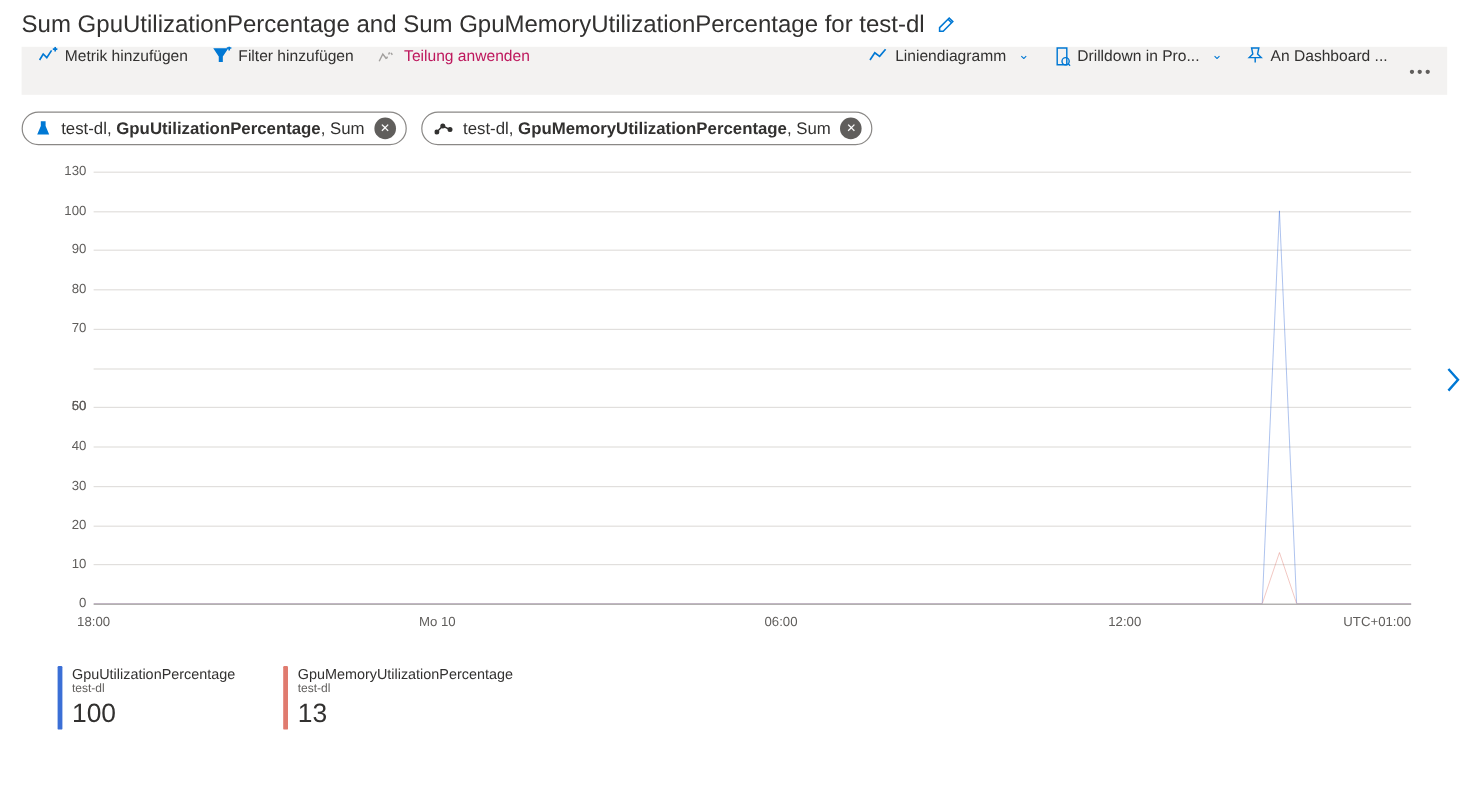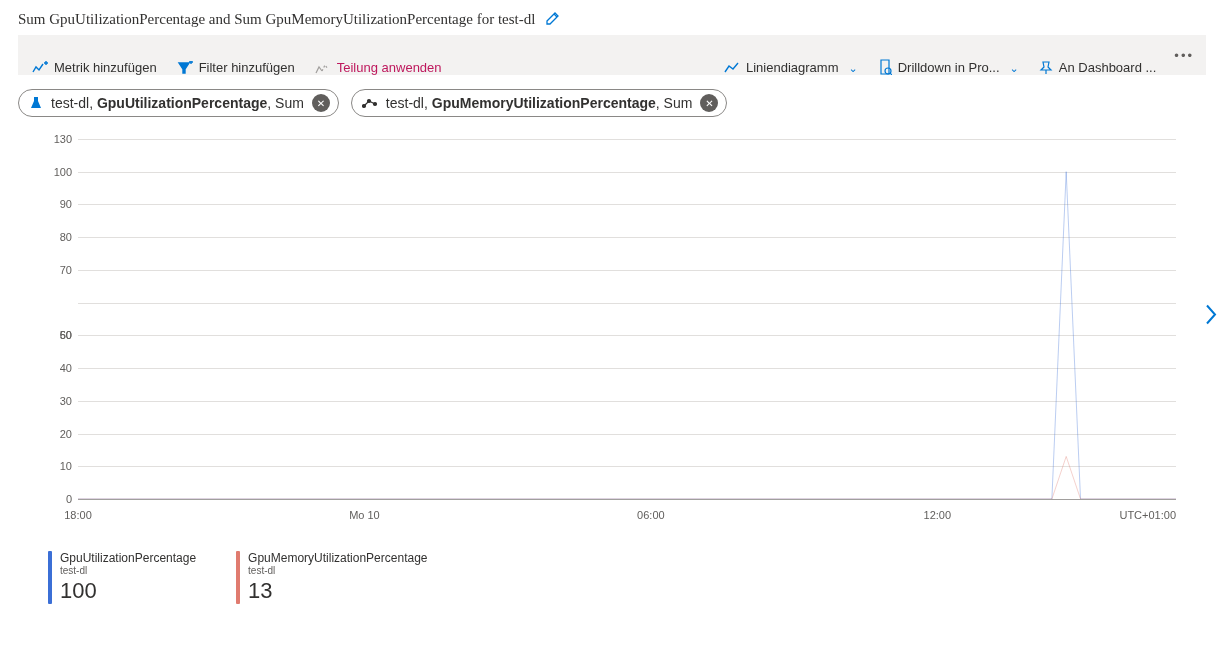--- a/index.html
+++ b/index.html
@@ -7,30 +7,30 @@
     margin: 0;
     font-family: "Segoe UI", -apple-system, Arial, sans-serif;
     font-size: 13px;
     color: #323130;
     background: #fff;
     width: 1224px;
   }
   .page { padding: 10px 18px 30px 18px; position: relative; }
 
   .title-row { display: flex; align-items: center; gap: 10px; margin-bottom: 6px; }
-  .title { font-size: 15px; font-weight: 400; font-family: Liberation Serif, serif; }
+  .title { font-size: 20px; font-weight: 400; }
   .edit-icon { color: #0078d4; cursor: pointer; }
 
   .toolbar {
     display: flex; align-items: center; gap: 0;
     background: #f3f2f1; height: 40px; padding: 0 4px;
     margin-bottom: 14px;
   }
   .tb-btn {
-    display: flex; align-items: flex-end; gap: 6px;
+    display: flex; align-items: flex-start; gap: 6px;
     padding: 0 10px; height: 100%; cursor: pointer;
     color: #323130; white-space: nowrap;
   }
   .tb-btn.disabled { color: #be185d; cursor: default; }
   .tb-icon { display: inline-flex; }
   .tb-spacer { flex: 1; }
   .chev { color: #0078d4; font-size: 11px; margin-left: 4px; }
   .more-btn { padding: 0 8px; color: #605e5c; letter-spacing: 2px; cursor: pointer; }
 
   .pills-row { display: flex; gap: 12px; margin-bottom: 12px; }

